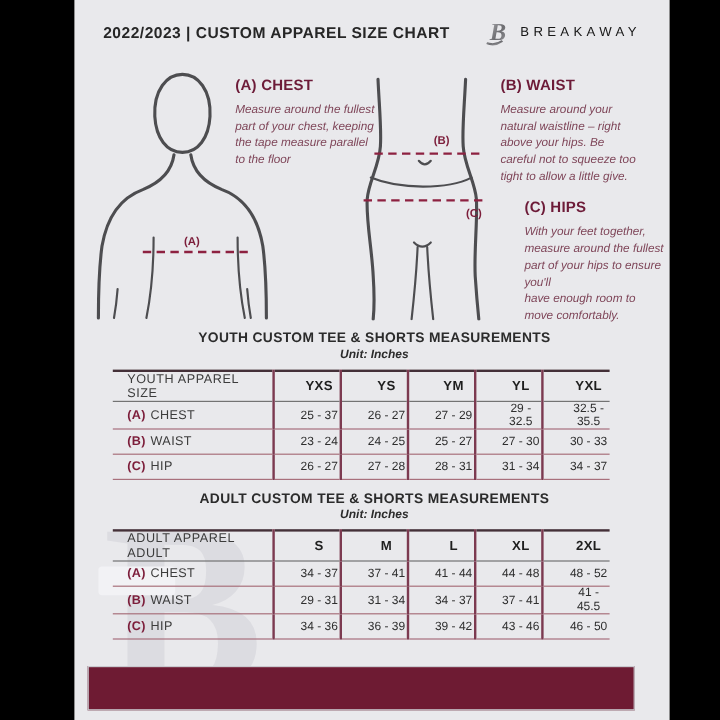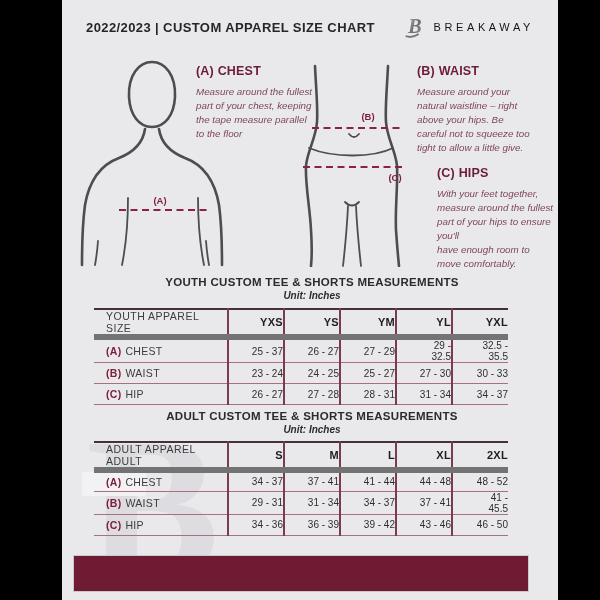--- a/index.html
+++ b/index.html
@@ -36,23 +36,23 @@
   .sect-youth { top:276px; }
   .sect-adult { top:410px; }
 
   
   .tblwrap { position:absolute; left:32px; width:414px; z-index:1; }
   .tbl-youth { top:308px; }
   .tbl-adult { top:441px; }
   table { border-collapse:collapse; width:414px; table-layout:fixed; }
   col.c-label { width:134px; }
   col.c-size { width:56px; }
-  thead tr { border-top:2px solid #443038; border-bottom:6px solid #737373; }
+  thead tr { border-top:2px solid #443038; border-bottom:1px solid #737373; }
   tbody tr { border-bottom:1px solid #a8707c; }
-  th, td { text-align:right; vertical-align:middle;padding-left:20px; }
+  th, td { text-align:center; vertical-align:middle;padding-left:20px; }
   th { height:25px; font-size:11px; font-weight:700; color:#1e1e1e; letter-spacing:.3px; }
   td { height:21px; font-size:10px; color:#2e2e2e; }
   th.lbl, td.lbl { text-align:left; padding-left:12px; }
   th.lbl { font-weight:400; font-size:10.5px; letter-spacing:.5px; color:#3c3c3c; }
   td.lbl { font-size:10.5px; color:#3c3c3c; letter-spacing:.3px; }
   td.lbl .pfx { font-weight:800; color:#7c1d3a; margin-right:4px; }
   th:not(.lbl), td:not(.lbl) { border-left:2px solid #7c3a50; }
 
   
   .watermark { position:absolute; left:24px; top:408px; z-index:0; }

